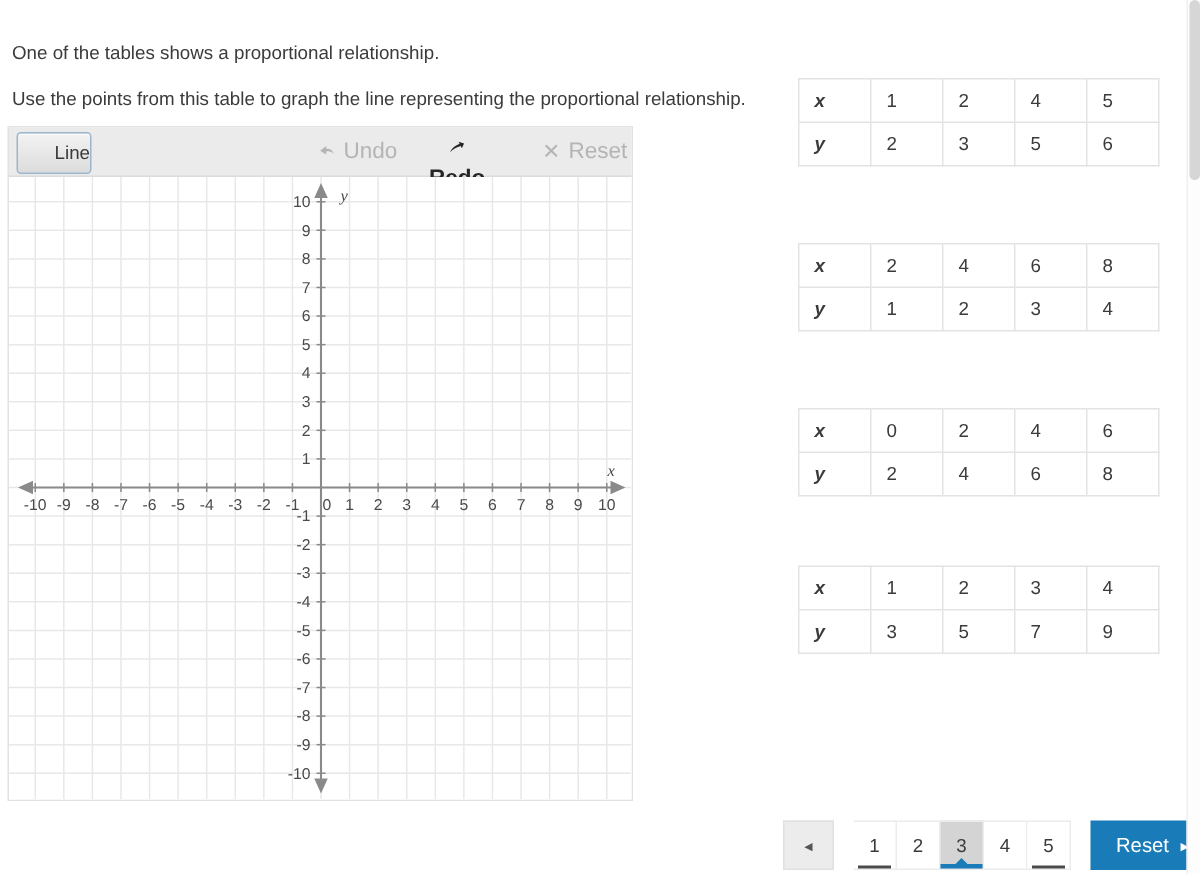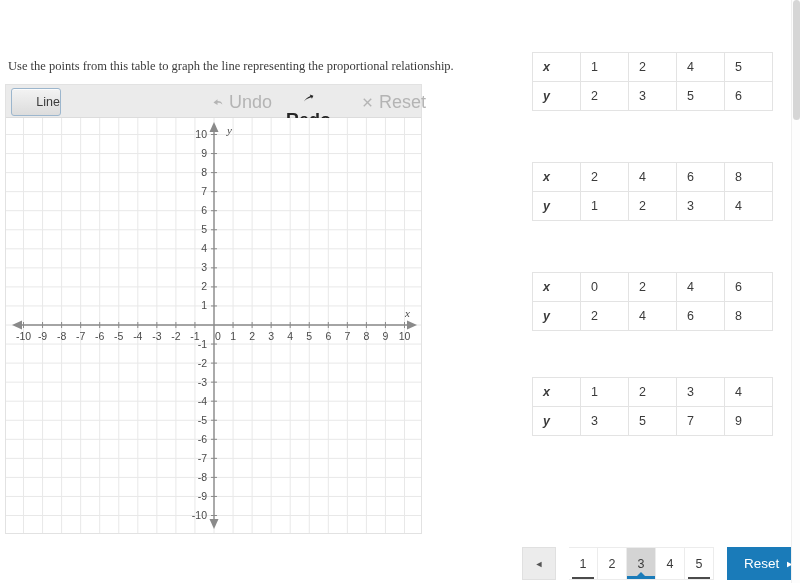--- a/index.html
+++ b/index.html
@@ -19,21 +19,21 @@
   
   .prompt {
     position: absolute;
     left: 8px;
     color: #3b3b3b;
     font-size: 12.5px;
     line-height: 16px;
     white-space: nowrap;
   }
   #prompt-line-1 { top: 27px; }
-  #prompt-line-2 { top: 58px; font-family: Liberation Serif, serif; }
+  #prompt-line-2 { top: 58px; }
 
   
   #grapher {
     position: absolute;
     left: 5px; top: 84px;
     width: 417px; height: 450px;
     background: #fff;
     border: 1px solid #e2e2e2;
   }
   #toolbar {
@@ -52,21 +52,21 @@
     box-shadow: inset 0 1px 0 rgba(255,255,255,.7);
     color: #3b3b3b;
     font-size: 12.5px;
     display: flex; align-items: center; justify-content: flex-end;
     cursor: pointer;
   }
   .tb-action {
     position: absolute;
     top: 7px;
     display: flex; align-items: center; gap: 5px;
-    font-size: 18px;
+    font-size: 15px;
     cursor: pointer;
     user-select: none;
   }
   .tb-action.disabled { color: #b4b4b4; cursor: default; }
   .tb-action.enabled  { color: #262626; font-weight: bold; flex-direction: column; }
   #tb-undo  { left: 205px; }
   #tb-redo  { left: 280px; }
   #tb-reset { left: 355px; }
   .tb-ico { width: 13px; height: 13px; display: block; }
 
@@ -178,20 +178,21 @@
     width: 7px; height: 120px;
     background: #d6d6d6;
     border-radius: 4px;
   }
 </style>
 </head>
 <body>
 
 <div id="page">
 
+  <div class="prompt" id="prompt-line-1">One of the tables shows a proportional relationship.</div>
   <div class="prompt" id="prompt-line-2">Use the points from this table to graph the line representing the proportional relationship.</div>
 
   <div id="grapher">
 
     <div id="toolbar">
 
       <div id="line-tool">
         <span>Line</span>
       </div>
 

